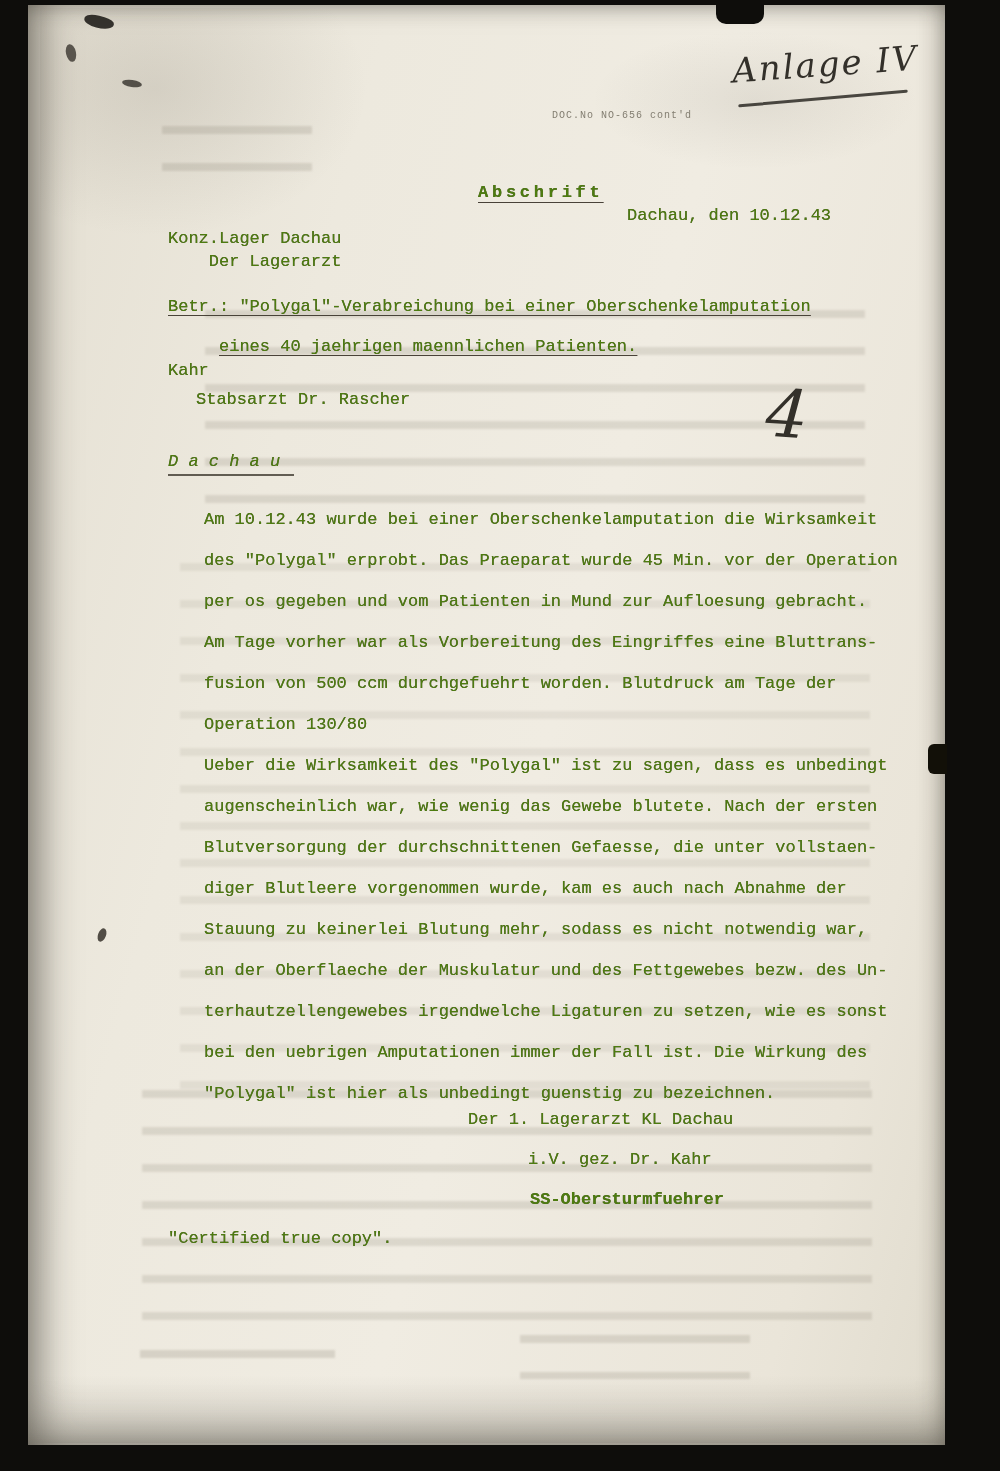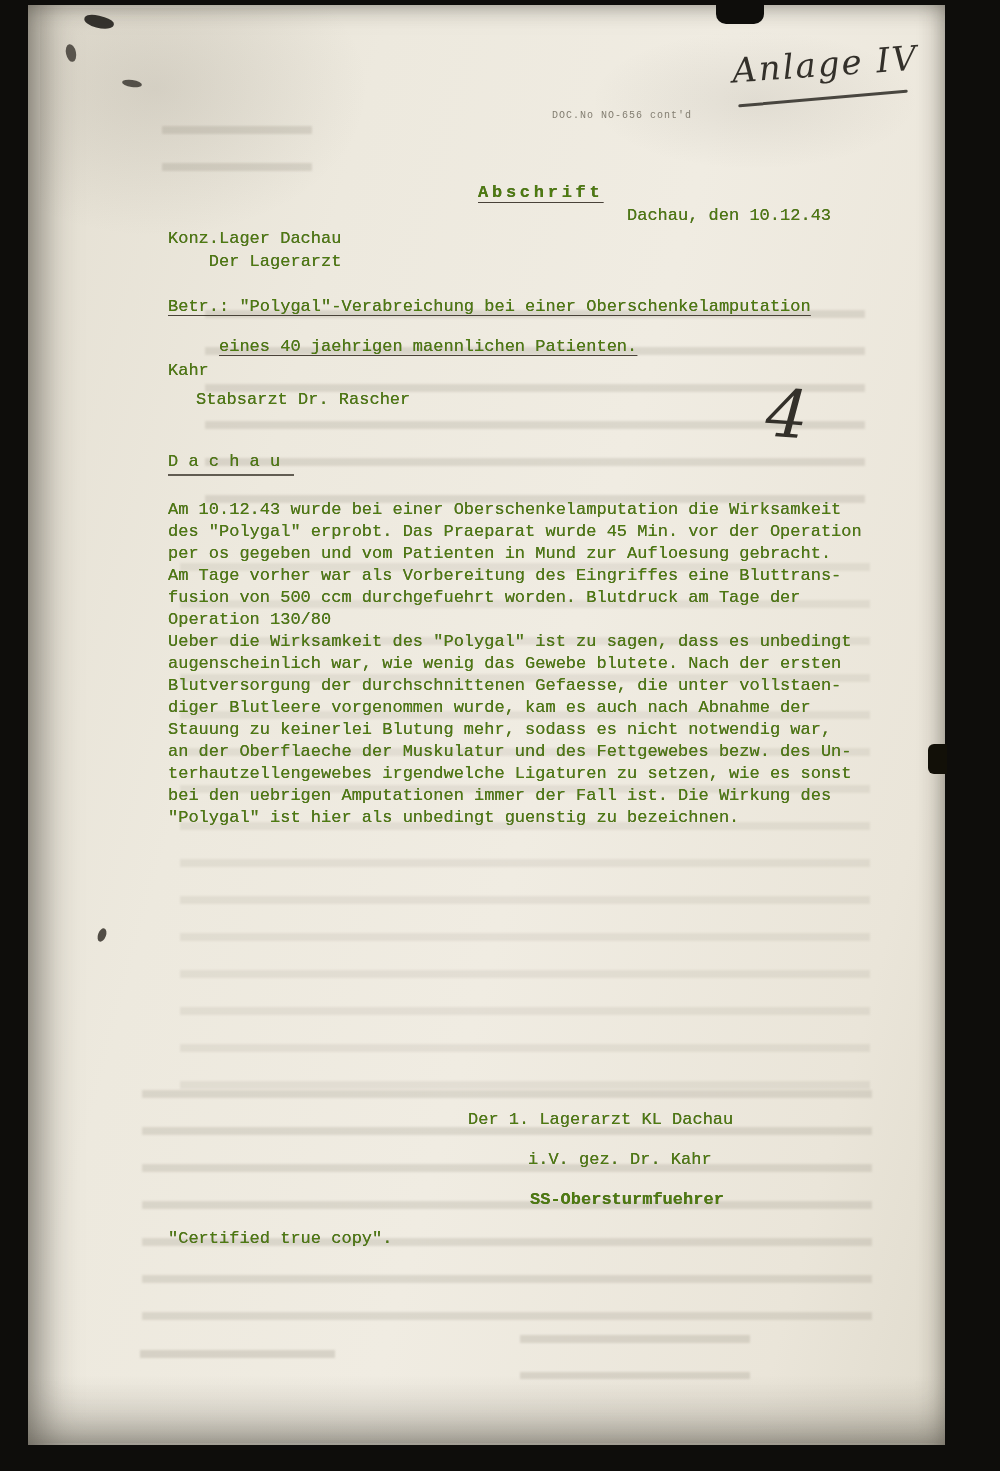--- a/index.html
+++ b/index.html
@@ -37,22 +37,22 @@
     color:#4d7c0f;
     font-size:17px;
     text-shadow:0 0 0.6px rgba(62,56,46,.85);
     white-space:pre-line;
   }
   .faded{color:#837e71;text-shadow:none;}
   .u{text-decoration:underline;text-underline-offset:4px;text-decoration-color:rgba(70,64,54,.85);}
   .title{font-weight:bold;letter-spacing:.22em;text-underline-offset:5px;}
   .subject{padding-left:51px;text-indent:-51px;line-height:40px;width:640px;}
   .sender{line-height:23px;text-align:right;}
-  .body-text{line-height:22px;width:724px;}
-  .place{display:inline-block;border-bottom:2px solid rgba(62,57,48,.8);padding:0 14px 3px 0;}
+  .body-text{line-height:41px;width:724px;margin-left:36px;}
+  .place{display:inline-block;border-bottom:2px solid rgba(62,57,48,.8);padding:0 14px 3px 0;font-style:italic;}
   .hand{
     position:absolute;z-index:3;
     font-family:"DejaVu Serif", serif;font-style:italic;
     color:#33302a;
   }
   .annotation{left:732px;top:44px;font-size:34px;transform:rotate(-4deg);letter-spacing:2px;}
   .annotation-line{position:absolute;z-index:3;left:738px;top:97px;width:170px;height:3px;
     background:rgba(45,42,36,.85);transform:rotate(-5deg);border-radius:2px;}
   .hw-four{left:766px;top:376px;font-size:66px;transform:rotate(4deg);}
   .mark{position:absolute;z-index:3;pointer-events:none;}

